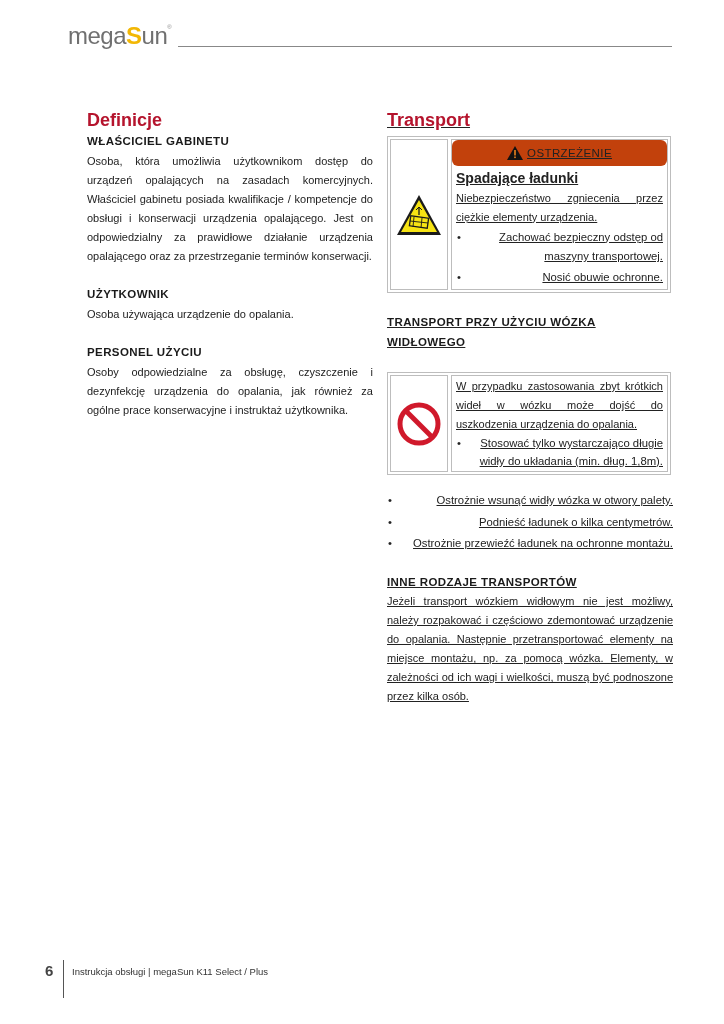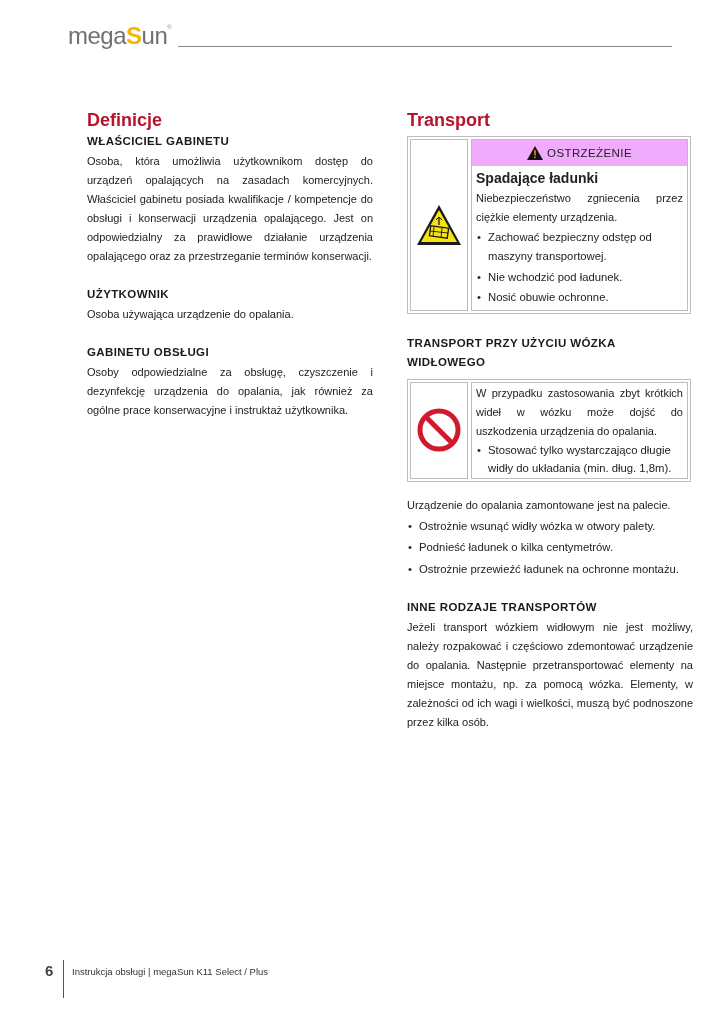--- a/index.html
+++ b/index.html
@@ -6,40 +6,40 @@
   body { width: 724px; height: 1024px; position: relative; overflow: hidden;
          font-family: "Liberation Sans", sans-serif; color: #222; }
   .logo { position: absolute; left: 68px; top: 22px; font-size: 24px; letter-spacing: -0.5px;
           color: #707070; font-family: "Liberation Sans", sans-serif; }
   .logo .s { color: #f2b705; font-weight: bold; }
   .logo sup { font-size: 6px; color: #888; vertical-align: top; position: relative; top: 2px; }
   .header-rule { position: absolute; left: 178px; top: 46px; width: 494px; height: 1px; background: #888; }
 
   .col { position: absolute; top: 108px; width: 286px; }
   .col-left { left: 87px; }
-  .col-right { left: 407px; }
+  .col-right { left: 387px; text-decoration: underline; }
   h1 { margin: 0; color: #b5142d; font-size: 18px; font-weight: bold; line-height: 24px; }
   h2 { margin: 0; font-size: 11.5px; font-weight: bold; letter-spacing: 0.4px; line-height: 19.5px; color: #1a1a1a; }
   p { margin: 0; font-size: 11px; line-height: 19px; text-align: justify; color: #222; }
   .gap { height: 19.5px; }
   ul.bullets { list-style: none; margin: 0; padding: 0; }
-  ul.bullets li { font-size: 11.3px; line-height: 19.5px; padding-left: 12px; position: relative; margin-top: 2px; color: #222; }
+  ul.bullets li { font-size: 11.3px; line-height: 19.5px; padding-left: 12px; position: relative; margin-top: 2px; color: #222; text-align: right; }
   ul.bullets li::before { content: "•"; position: absolute; left: 1px; }
 
   .warnbox { margin-top: 4px; border: 1px solid #bdbdbd; display: flex; width: 284px; padding: 2px; box-sizing: border-box; }
   .warnbox .iconcell { width: 56px; border: 1px solid #bdbdbd; display: flex; align-items: center; justify-content: center; margin-right: 3px; }
   .warnbox .textcell { flex: 1; border: 1px solid #bdbdbd; }
-  .warn-header { background: #f0abfc; height: 26px; display: flex; align-items: center; justify-content: center;
-                 color: #222; font-size: 11.5px; letter-spacing: 0.4px; }
+  .warn-header { background: #c2410c; height: 26px; display: flex; align-items: center; justify-content: center;
+                 color: #222; font-size: 11.5px; letter-spacing: 0.4px; border-radius: 6px; }
   .warn-header svg { margin-right: 4px; }
   .warn-body { padding: 3px 4px 2px 4px; }
   .warn-body h3 { margin: 0; font-size: 14px; font-weight: bold; line-height: 19.5px; }
   .warn-body ul.bullets li { margin-top: 1px; }
 
-  .forkbox { margin-top: 6px; border: 1px solid #bdbdbd; display: flex; width: 284px; padding: 2px; box-sizing: border-box; }
+  .forkbox { margin-top: 20px; border: 1px solid #bdbdbd; display: flex; width: 284px; padding: 2px; box-sizing: border-box; }
   .forkbox .iconcell { width: 56px; border: 1px solid #bdbdbd; display: flex; align-items: center; justify-content: center; margin-right: 3px; }
   .forkbox .textcell { flex: 1; border: 1px solid #bdbdbd; padding: 1px 4px; }
   .forkbox ul.bullets li { margin-top: 0; }
   .forkbox ul.bullets li { line-height: 18px; }
 
   .footer-num { position: absolute; left: 45px; top: 962px; font-size: 15px; font-weight: bold; color: #444; }
   .footer-rule { position: absolute; left: 63px; top: 960px; width: 1px; height: 38px; background: #555; }
   .footer-text { position: absolute; left: 72px; top: 966px; font-size: 9.5px; color: #333; text-align: center; }
 </style>
 </head>
@@ -55,21 +55,21 @@
     <h2>WŁAŚCICIEL GABINETU</h2>
     <p>Osoba, która umożliwia użytkownikom dostęp do urządzeń opalających na zasadach komercyjnych. Właściciel gabinetu posiada kwalifikacje / kompetencje do obsługi i konserwacji urządzenia opalającego. Jest on odpowiedzialny za prawidłowe działanie urządzenia opalającego oraz za przestrzeganie terminów konserwacji.</p>
   </div>
   <div class="gap"></div>
   <div>
     <h2>UŻYTKOWNIK</h2>
     <p>Osoba używająca urządzenie do opalania.</p>
   </div>
   <div class="gap"></div>
   <div>
-    <h2>GABINETU OBSŁUGI</h2>
+    <h2>PERSONEL UŻYCIU</h2>
     <p>Osoby odpowiedzialne za obsługę, czyszczenie i dezynfekcję urządzenia do opalania, jak również za ogólne prace konserwacyjne i instruktaż użytkownika.</p>
   </div>
   <div class="gap"></div>
   <div>
   </div>
 </div>
 
 <div class="col col-right">
   <h1>Transport</h1>
 
@@ -93,21 +93,20 @@
           <rect x="7.2" y="4" width="1.6" height="5.5" fill="#e8821f"></rect>
           <rect x="7.2" y="10.5" width="1.6" height="1.6" fill="#e8821f"></rect>
         </svg>
         <span>OSTRZEŻENIE</span>
       </div>
       <div class="warn-body">
         <h3>Spadające ładunki</h3>
         <p>Niebezpieczeństwo zgniecenia przez ciężkie elementy urządzenia.</p>
         <ul class="bullets">
           <li>Zachować bezpieczny odstęp od maszyny transportowej.</li>
-          <li>Nie wchodzić pod ładunek.</li>
           <li>Nosić obuwie ochronne.</li>
         </ul>
       </div>
     </div>
   </div>
 
   <div style="height:20px"></div>
   <h2>TRANSPORT PRZY UŻYCIU WÓZKA WIDŁOWEGO</h2>
 
   <div class="forkbox">
@@ -119,21 +118,20 @@
     </div>
     <div class="textcell">
       <p>W przypadku zastosowania zbyt krótkich wideł w wózku może dojść do uszkodzenia urządzenia do opalania.</p>
       <ul class="bullets">
         <li>Stosować tylko wystarczająco długie widły do układania (min. dług. 1,8m).</li>
       </ul>
     </div>
   </div>
 
   <div style="height:14px"></div>
-  <p>Urządzenie do opalania zamontowane jest na palecie.</p>
   <ul class="bullets">
     <li>Ostrożnie wsunąć widły wózka w otwory palety.</li>
     <li>Podnieść ładunek o kilka centymetrów.</li>
     <li>Ostrożnie przewieźć ładunek na ochronne montażu.</li>
   </ul>
 
   <div style="height:19px"></div>
   <h2>INNE RODZAJE TRANSPORTÓW</h2>
   <p>Jeżeli transport wózkiem widłowym nie jest możliwy, należy rozpakować i częściowo zdemontować urządzenie do opalania. Następnie przetransportować elementy na miejsce montażu, np. za pomocą wózka. Elementy, w zależności od ich wagi i wielkości, muszą być podnoszone przez kilka osób.</p>
 </div>

